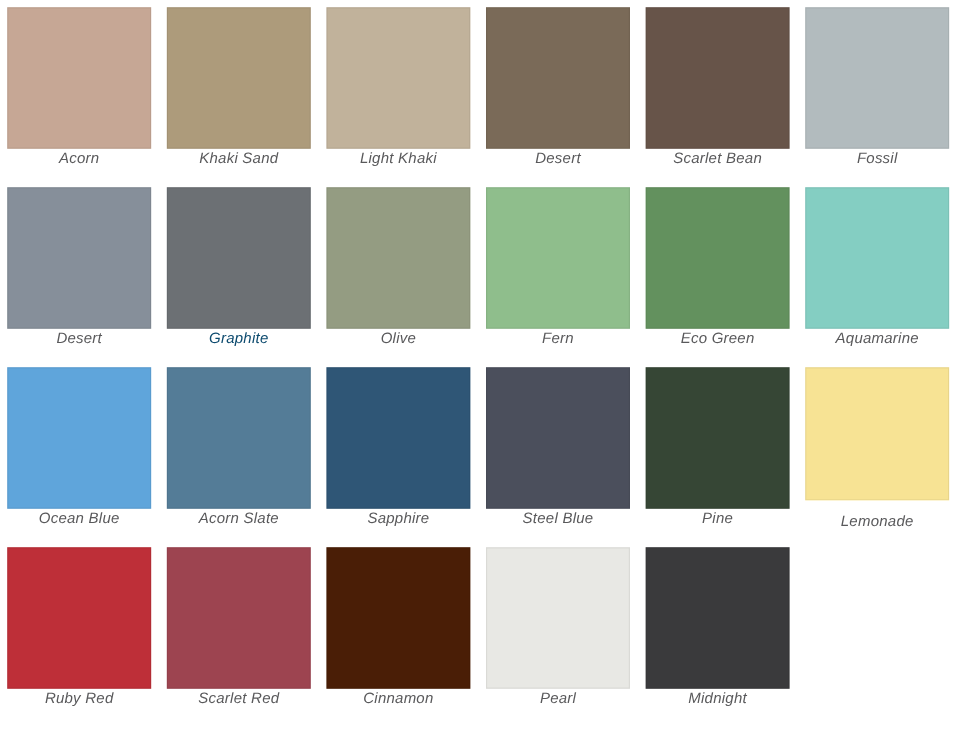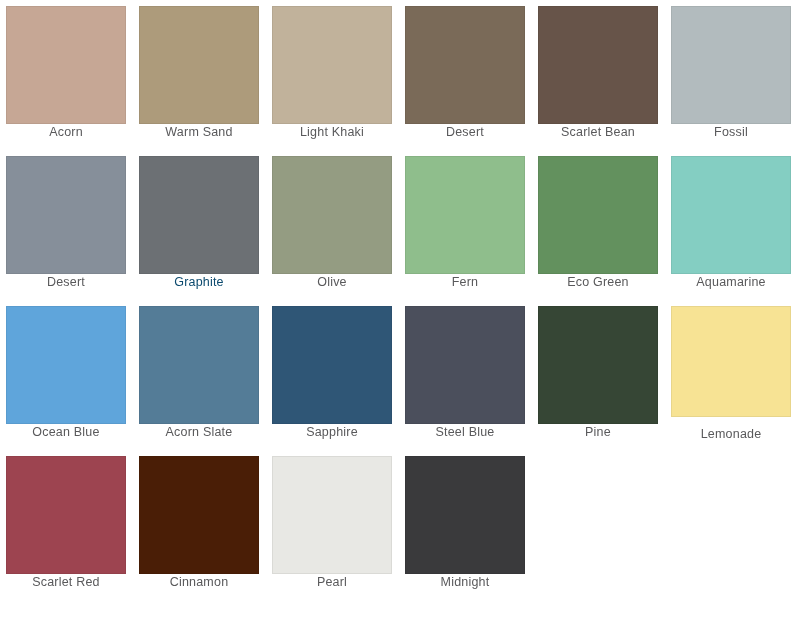--- a/index.html
+++ b/index.html
@@ -43,40 +43,41 @@
     display: block;
     box-shadow: inset 0 0 0 1px rgba(0, 0, 0, 0.06);
   }
 
   .swatch-label {
     flex: 1 1 auto;
     display: flex;
     align-items: center;
     justify-content: center;
     font-size: 12.5px;
+    font-style: italic;
     font-weight: 400;
     color: #59595b;
     letter-spacing: 0.2px;
     line-height: 1;
     text-align: center;
     white-space: nowrap;
     padding-bottom: 16px;
   }
 </style>
 </head>
 <body style="background: rgb(255, 255, 255);">
 
 <div id="palette-grid">
     <div class="swatch-cell">
       <div class="swatch-chip" style="background-color: rgb(198, 167, 149);"></div>
       <div class="swatch-label" style="color: rgb(89, 89, 91);">Acorn</div>
     </div>
     <div class="swatch-cell">
       <div class="swatch-chip" style="background-color: rgb(173, 155, 123);"></div>
-      <div class="swatch-label" style="color: rgb(89, 89, 91);">Warm Sand</div>
+      <div class="swatch-label" style="color: rgb(89, 89, 91);">Khaki Sand</div>
     </div>
     <div class="swatch-cell">
       <div class="swatch-chip" style="background-color: rgb(193, 178, 155);"></div>
       <div class="swatch-label" style="color: rgb(89, 89, 91);">Light Khaki</div>
     </div>
     <div class="swatch-cell">
       <div class="swatch-chip" style="background-color: rgb(122, 106, 88);"></div>
       <div class="swatch-label" style="color: rgb(89, 89, 91);">Desert</div>
     </div>
     <div class="swatch-cell">
@@ -129,20 +130,24 @@
     </div>
     <div class="swatch-cell">
       <div class="swatch-chip" style="background-color: rgb(54, 70, 53);"></div>
       <div class="swatch-label" style="color: rgb(89, 89, 91);">Pine</div>
     </div>
     <div class="swatch-cell">
       <div class="swatch-chip" style="background-color: rgb(247, 227, 148);"></div>
       <div class="swatch-label" style="color: rgb(89, 89, 91); margin-top: 11px;">Lemonade</div>
     </div>
     <div class="swatch-cell">
+      <div class="swatch-chip" style="background-color: rgb(190, 47, 56);"></div>
+      <div class="swatch-label" style="color: rgb(89, 89, 91);">Ruby Red</div>
+    </div>
+    <div class="swatch-cell">
       <div class="swatch-chip" style="background-color: rgb(157, 68, 80);"></div>
       <div class="swatch-label" style="color: rgb(89, 89, 91);">Scarlet Red</div>
     </div>
     <div class="swatch-cell">
       <div class="swatch-chip" style="background-color: rgb(74, 30, 6);"></div>
       <div class="swatch-label" style="color: rgb(89, 89, 91);">Cinnamon</div>
     </div>
     <div class="swatch-cell">
       <div class="swatch-chip" style="background-color: rgb(232, 232, 228);"></div>
       <div class="swatch-label" style="color: rgb(89, 89, 91);">Pearl</div>

